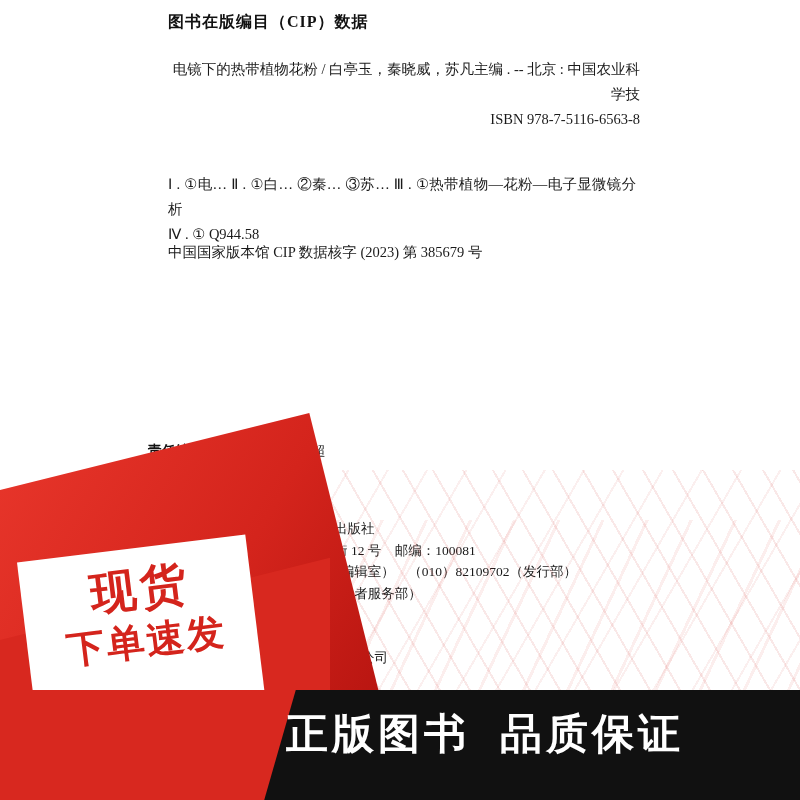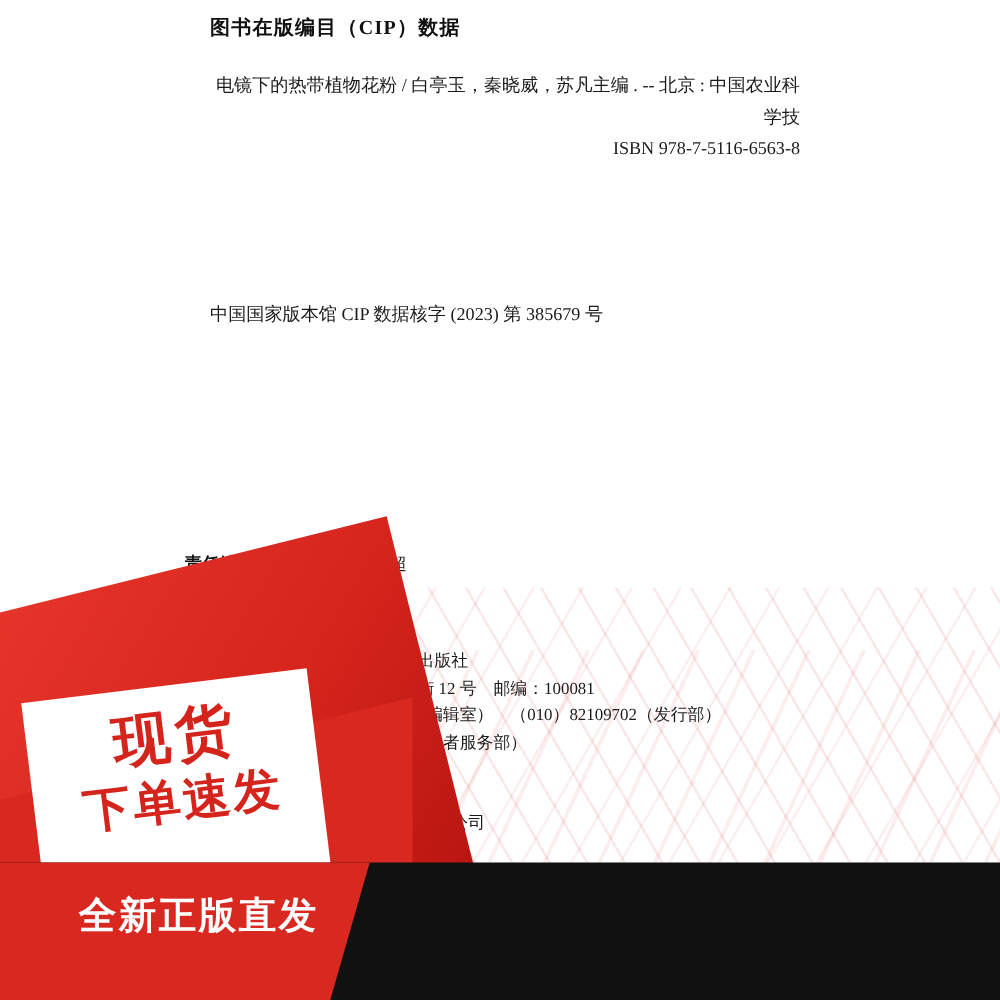--- a/index.html
+++ b/index.html
@@ -241,20 +241,24 @@
 
 <div id="page">
 
   <div class="cip-title">图书在版编目（CIP）数据</div>
 
   <div class="block cip-body">
     <div class="l1">电镜下的热带植物花粉 / 白亭玉，秦晓威，苏凡主编 . -- 北京 : 中国农业科学技</div>
     <div class="indent2">ISBN 978-7-5116-6563-8</div>
   </div>
 
+  <div class="block cip-class">
+    <div class="row1">Ⅰ . ①电… Ⅱ . ①白… ②秦… ③苏… Ⅲ . ①热带植物—花粉—电子显微镜分析</div>
+    <div>Ⅳ . ① Q944.58</div>
+  </div>
 
   <div class="block cip-number">中国国家版本馆 CIP 数据核字 (2023) 第 385679 号</div>
 
   <div class="staff">
     <div class="line">
       <span class="lbl">责任编辑</span>
       <span class="val"><span>史咏竹</span><span class="sp"></span><span>董定超</span></span>
     </div>
     <div class="line">
       <span class="lbl">责任校对</span>
@@ -309,16 +313,18 @@
 
     <div class="badge"></div>
     <div class="badge-txt">
       <div class="l1">现货</div>
       <div class="l2">下单速发</div>
     </div>
 
     <div class="bottom-bar">
       <div class="stripe"></div>
     </div>
-    <div class="bar-left">全新正版直发</div>
+    <div class="bar-right">
+      <span>正版图书</span><span class="sep"></span><span>品质保证</span>
+    </div>
   </div>
 
 </div>
 
 </body></html>

